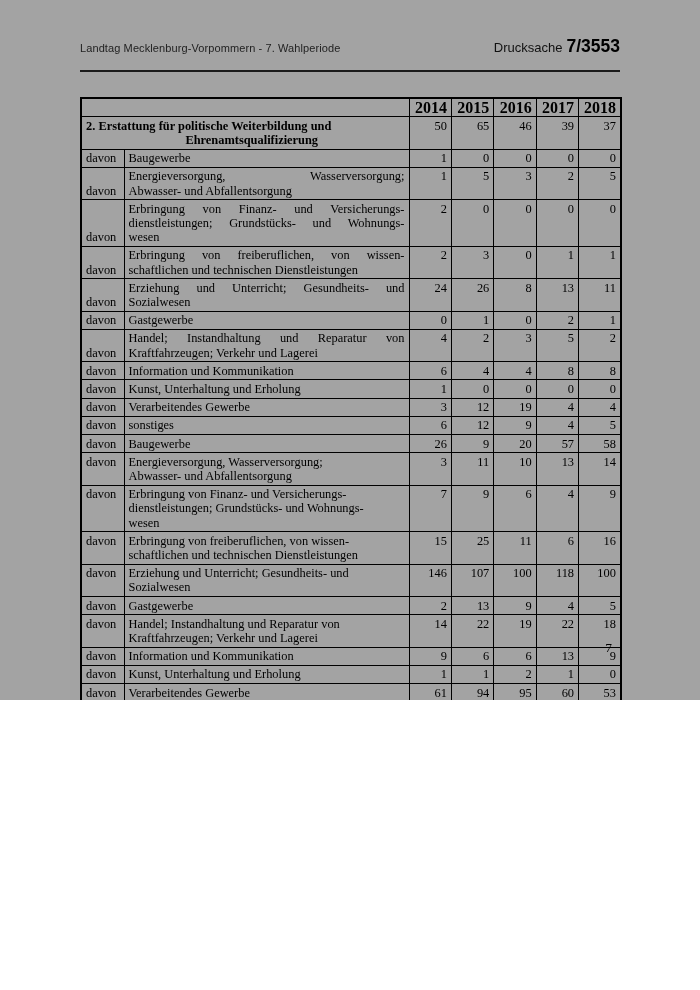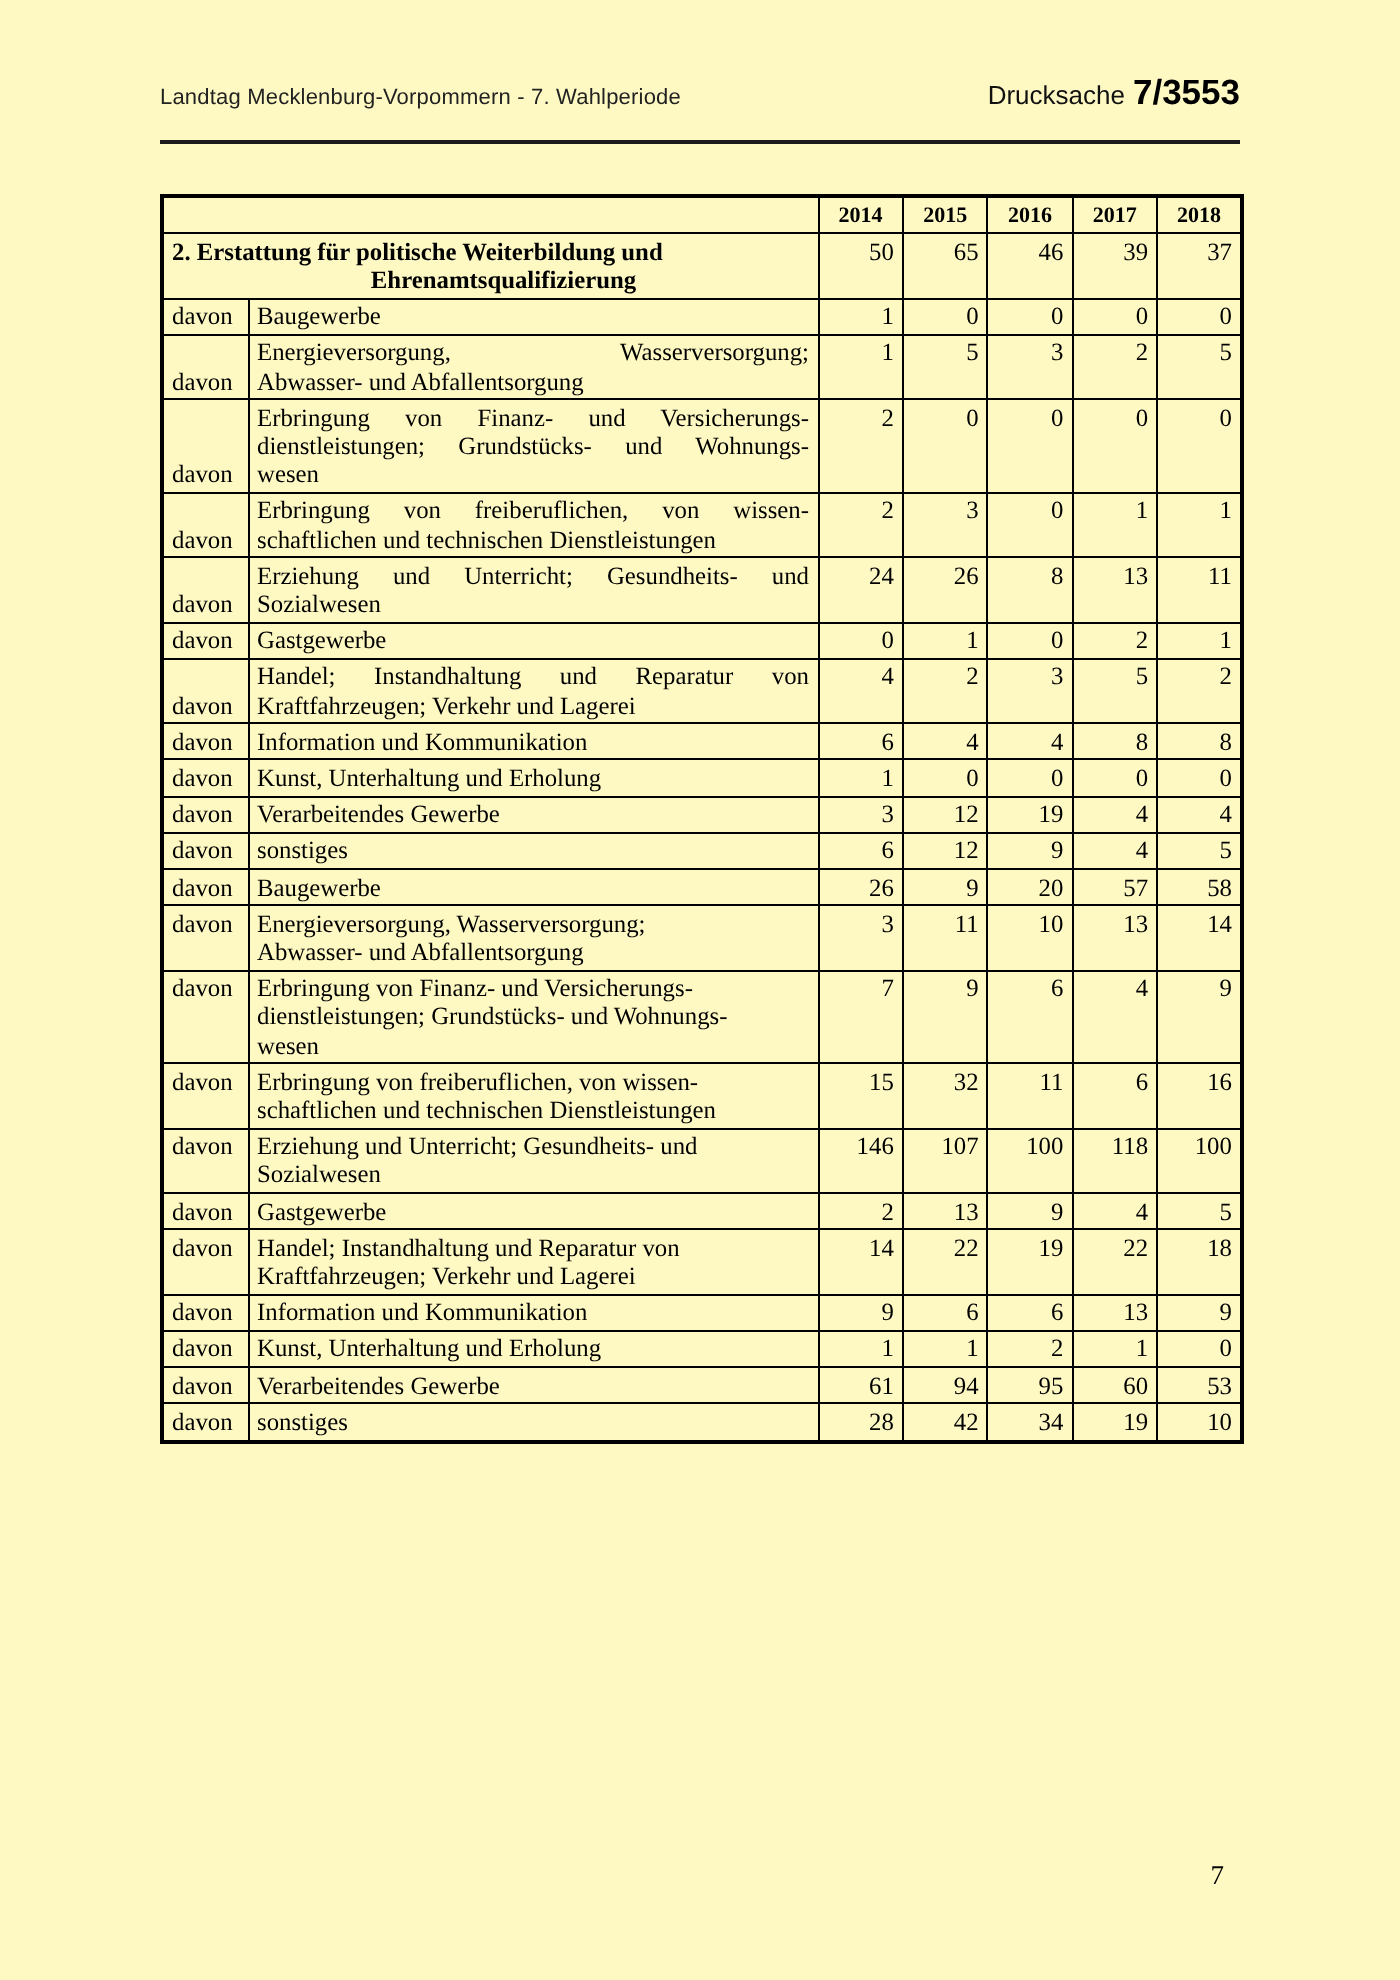--- a/index.html
+++ b/index.html
@@ -1,21 +1,21 @@
 <!DOCTYPE html>
 <html><head>
 <meta charset="utf-8">
 <style>
   * { box-sizing: border-box; }
   html, body { margin: 0; padding: 0; background: #ffffff; }
   .page {
     position: relative;
     width: 700px;
-    height: 990px;
-    background: #fef9c3;
+    height: 700px;
+    background: #a3a3a3;
     color: #000000;
     font-family: "Liberation Serif", serif;
     overflow: hidden;
   }
   
   .doc-header {
     position: absolute;
     top: 36px;
     left: 80px;
     width: 540px;
@@ -44,22 +44,22 @@
   }
   table.stats th, table.stats td {
     border: 1px solid #000;
     padding: 1.5px 4px;
     vertical-align: top;
     overflow: hidden;
   }
   th.corner { border-right: 1px solid #000; }
   th.year {
     font-weight: bold;
-    text-align: center;
-    font-size: 11px;
+    text-align: right;
+    font-size: 16px;
     padding: 2px 0;
     font-family: "Liberation Serif", serif;
   }
   td.davon { padding: 1.5px 2px; }
   td.davon.valign-bottom { vertical-align: bottom; }
   td.davon.valign-top { vertical-align: top; }
   td.desc { padding-left: 5px; }
   td.desc.bold { font-weight: bold; }
   .line { white-space: nowrap; }
   .jline { text-align: justify; text-align-last: justify; }
@@ -282,21 +282,21 @@
           <td class="val">4</td>
           <td class="val">9</td>
         </tr>
         <tr>
           <td class="davon valign-top">davon</td>
           <td class="desc">
             <div class="line">Erbringung von freiberuflichen, von wissen-</div>
             <div class="line">schaftlichen und technischen Dienstleistungen</div>
           </td>
           <td class="val">15</td>
-          <td class="val">32</td>
+          <td class="val">25</td>
           <td class="val">11</td>
           <td class="val">6</td>
           <td class="val">16</td>
         </tr>
         <tr>
           <td class="davon valign-top">davon</td>
           <td class="desc">
             <div class="line">Erziehung und Unterricht; Gesundheits- und</div>
             <div class="line">Sozialwesen</div>
           </td>

